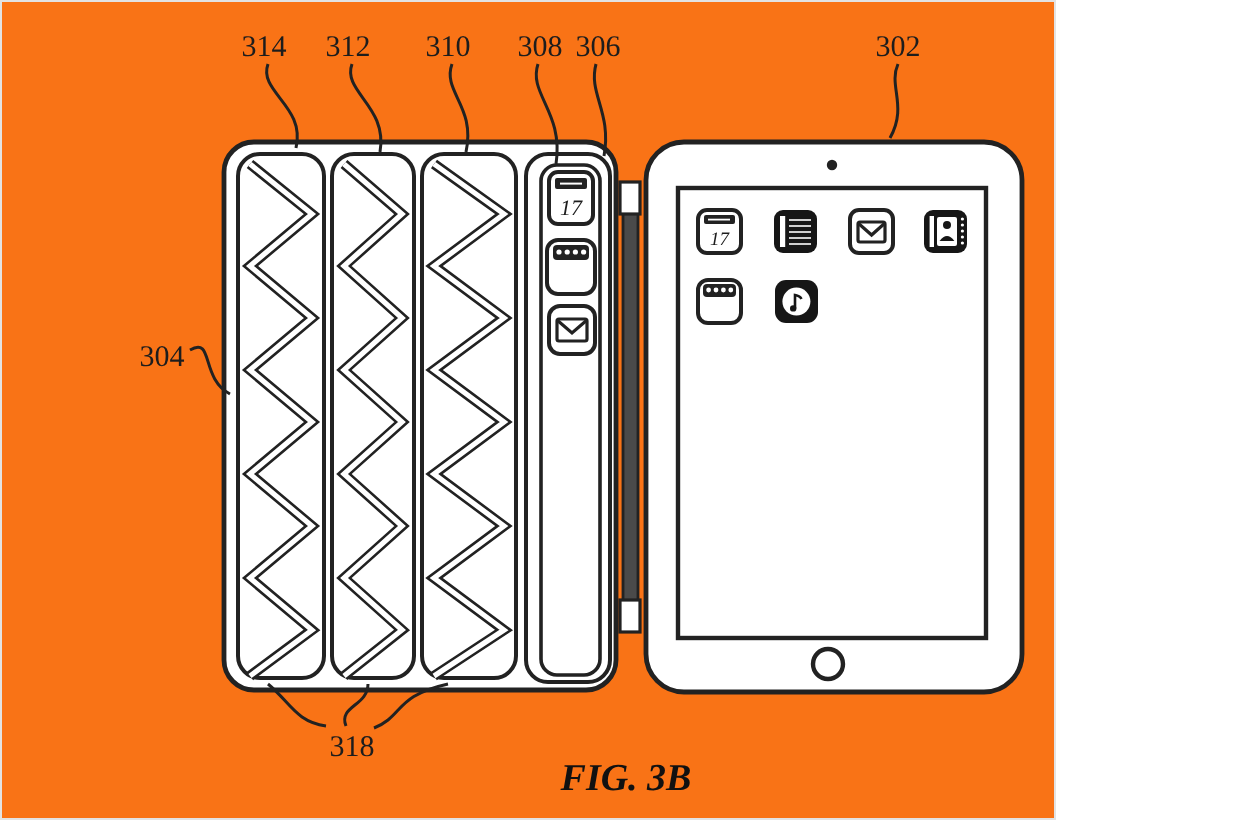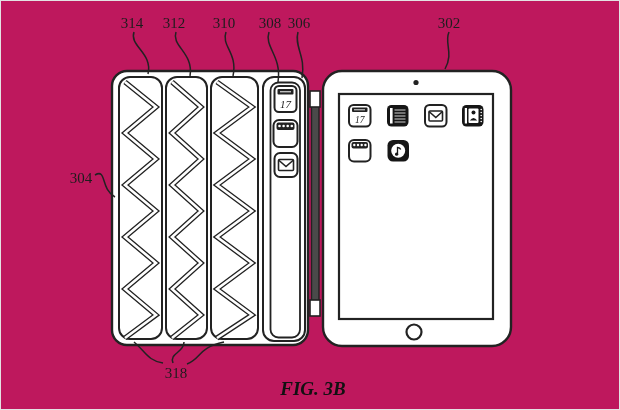--- a/index.html
+++ b/index.html
@@ -1,19 +1,19 @@
 <!DOCTYPE html>
 <html><head>
 <meta charset="utf-8">
 <style>
   html,body{margin:0;padding:0;background:#fff;}
   .page{
     position:relative;
-    width:620px;height:410px;
-    background:#be185d;
+    width:528px;height:410px;
+    background:#f97316;
     border:1px solid #e3e3e3;
     box-sizing:border-box;
     overflow:hidden;
     font-family:"Liberation Serif", serif;
   }
   svg{position:absolute;left:0;top:0;}
   .ref-label{
     font-family:"Liberation Serif", serif;
     font-size:15px;
     fill:#1d1d1d;

